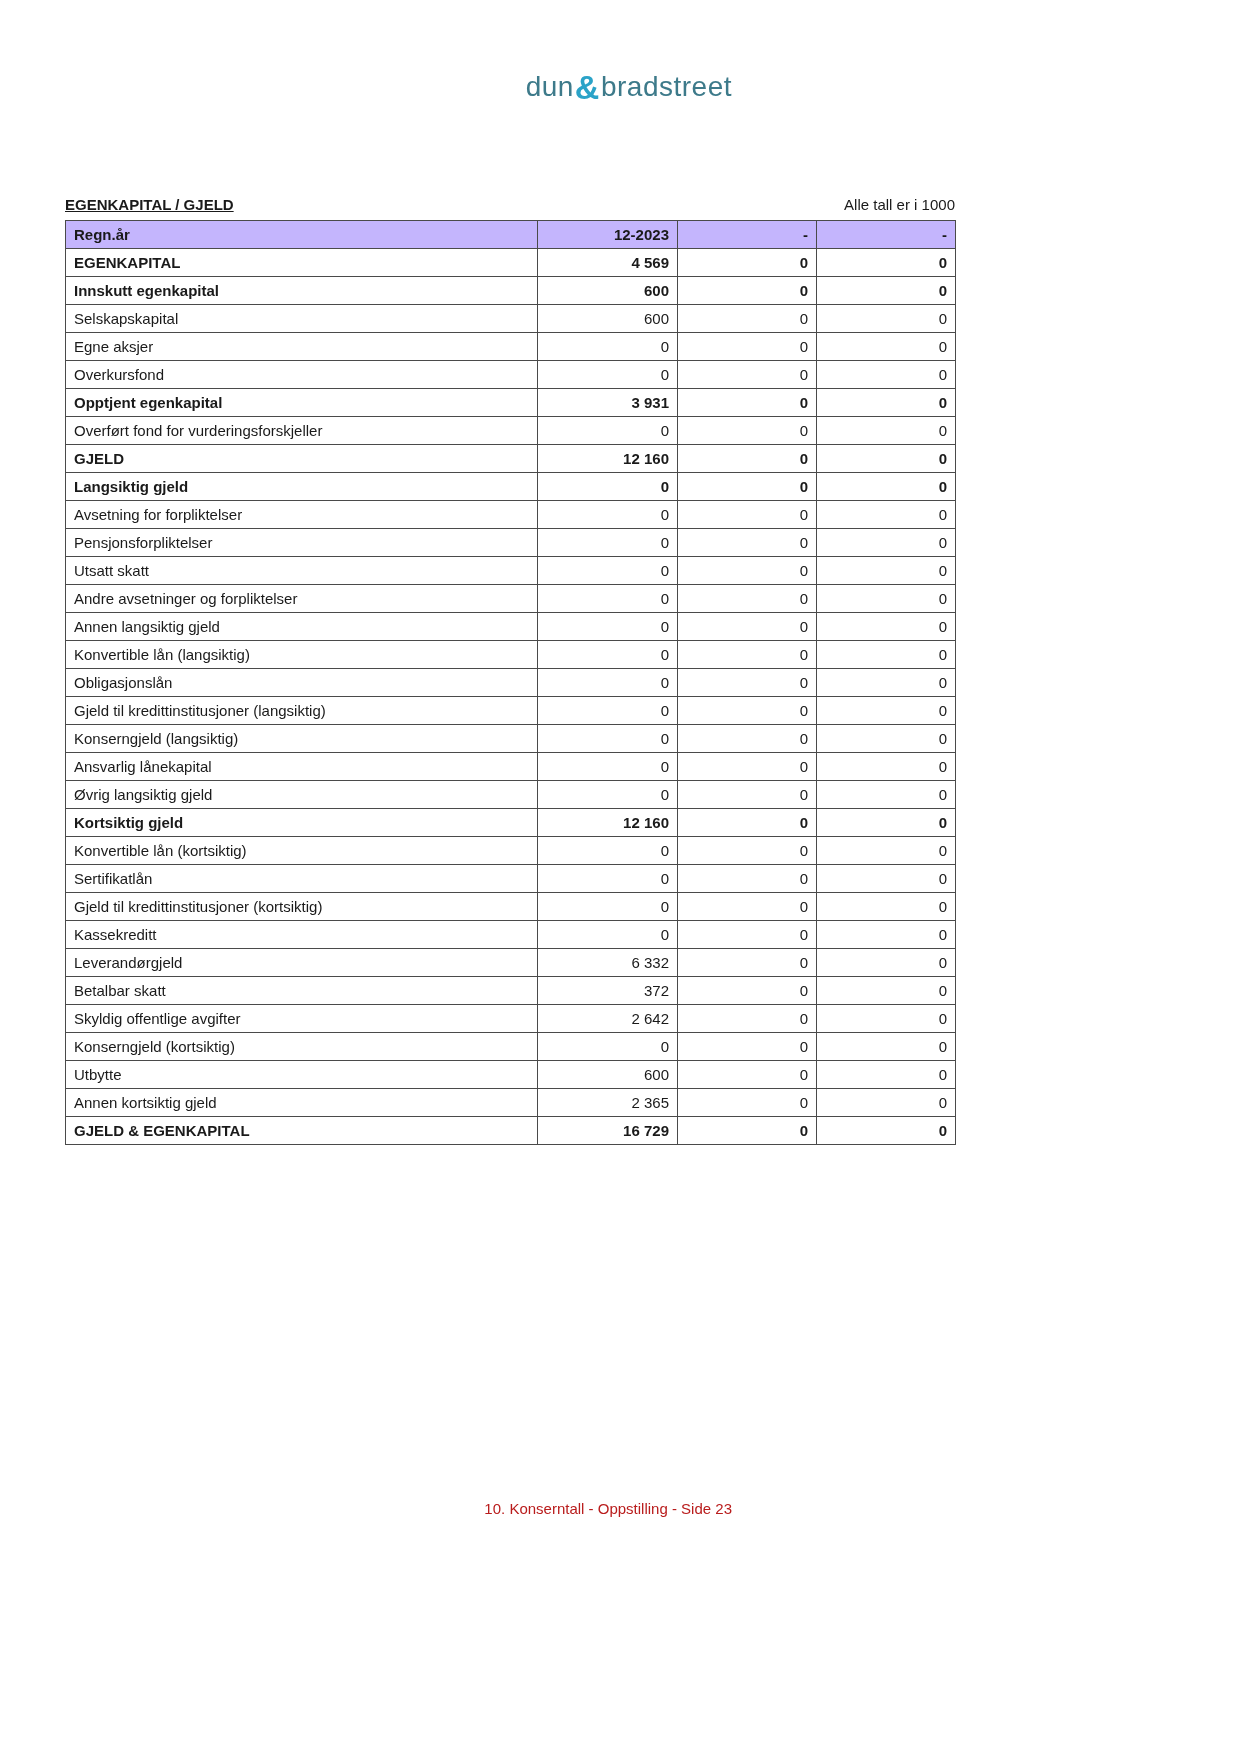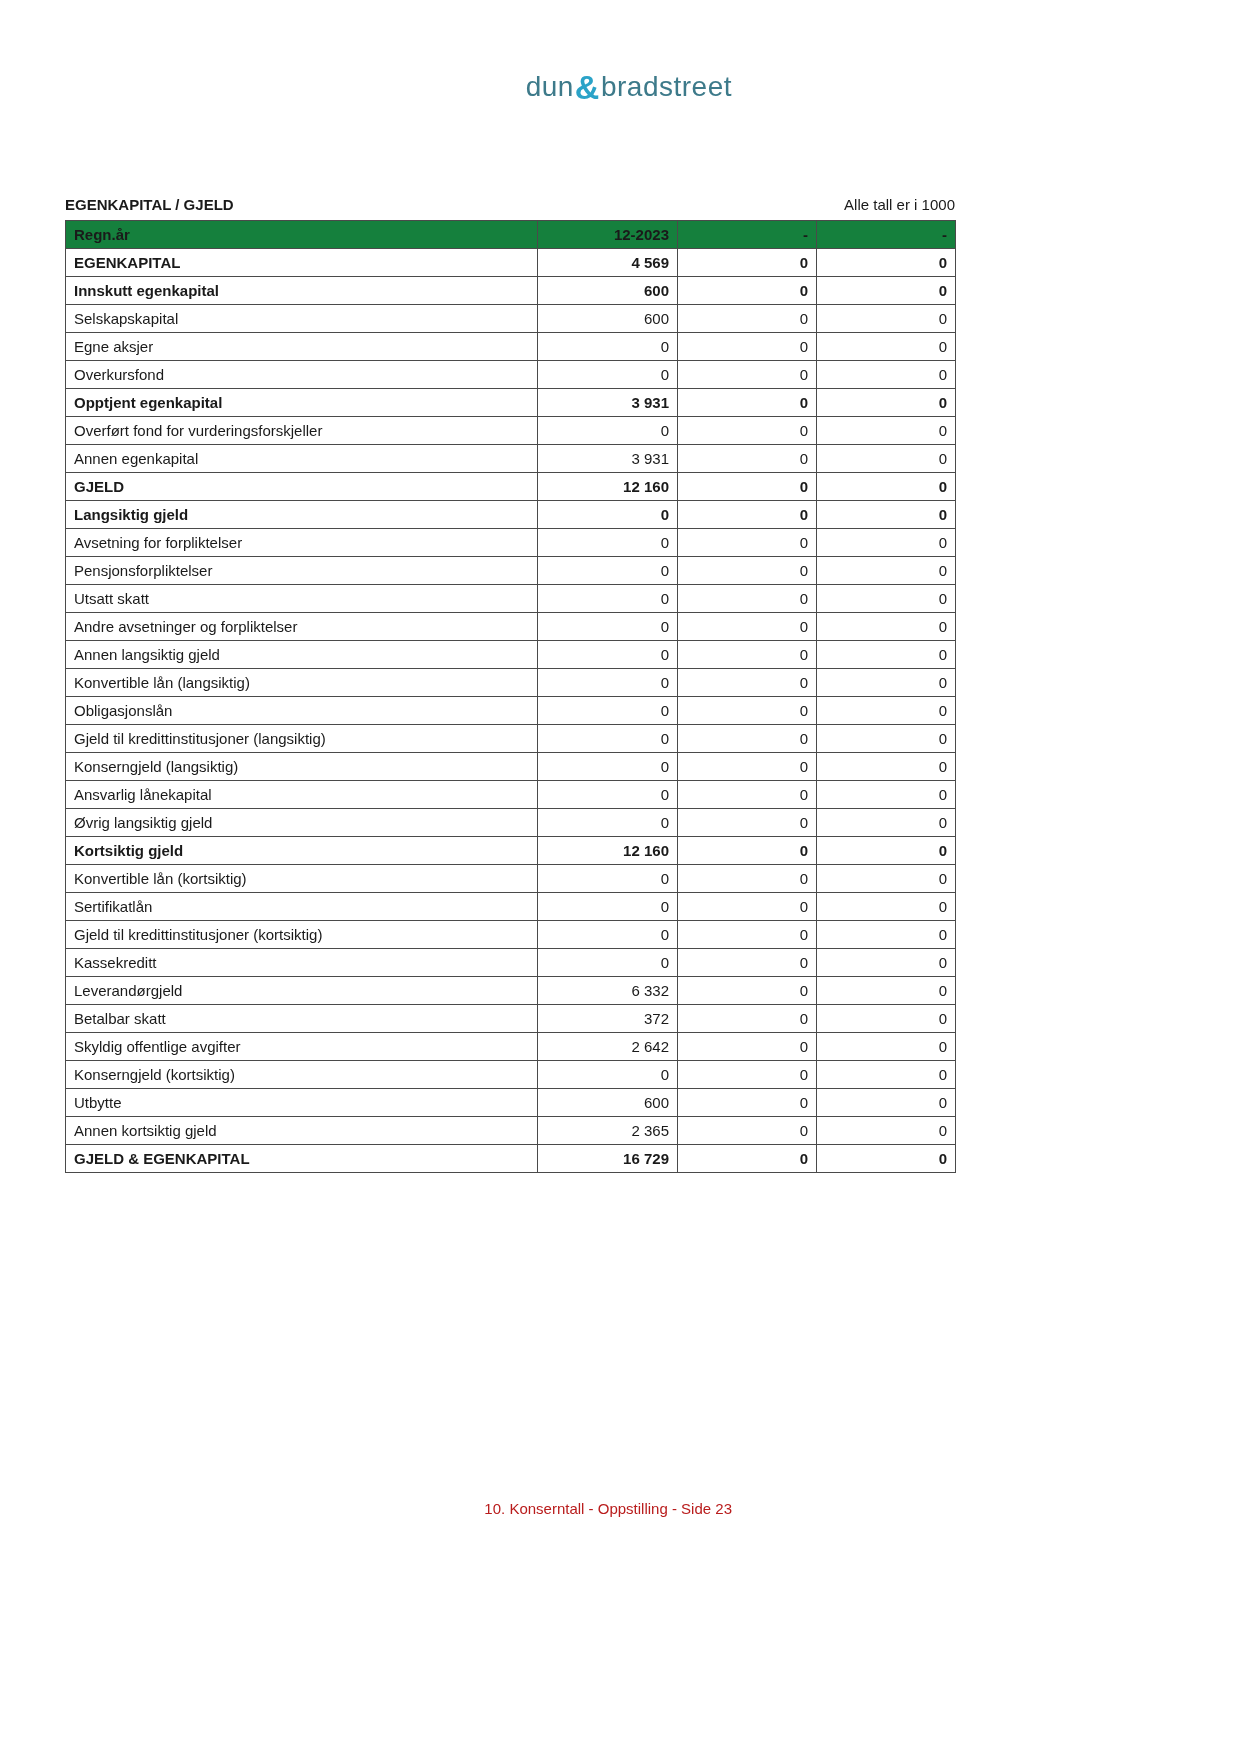--- a/index.html
+++ b/index.html
@@ -41,37 +41,38 @@
   }
   .title-line {
     display: flex;
     justify-content: space-between;
     align-items: baseline;
     margin-bottom: 7px;
     font-size: 15px;
   }
   .title-line .title {
     font-weight: bold;
+    text-decoration: underline;
   }
   table.fin {
     border-collapse: collapse;
     width: 890px;
     table-layout: fixed;
     font-size: 15px;
   }
   table.fin th, table.fin td {
     border: 1px solid #4a4a4a;
     padding: 4px 8px;
     height: 19px;
     overflow: hidden;
     white-space: nowrap;
     vertical-align: middle;
   }
   table.fin thead th {
-    background: #15803d;
+    background: #c4b5fd;
     font-weight: bold;
     text-align: left;
   }
   table.fin th.num, table.fin td.num {
     text-align: right;
   }
   table.fin tr.bold td {
     font-weight: bold;
   }
   .footer {
@@ -148,26 +149,20 @@
             <td class="num">3 931</td>
             <td class="num">0</td>
             <td class="num">0</td>
           </tr>
           <tr>
             <td>Overført fond for vurderingsforskjeller</td>
             <td class="num">0</td>
             <td class="num">0</td>
             <td class="num">0</td>
           </tr>
-          <tr>
-            <td>Annen egenkapital</td>
-            <td class="num">3 931</td>
-            <td class="num">0</td>
-            <td class="num">0</td>
-          </tr>
           <tr class="bold">
             <td>GJELD</td>
             <td class="num">12 160</td>
             <td class="num">0</td>
             <td class="num">0</td>
           </tr>
           <tr class="bold">
             <td>Langsiktig gjeld</td>
             <td class="num">0</td>
             <td class="num">0</td>

